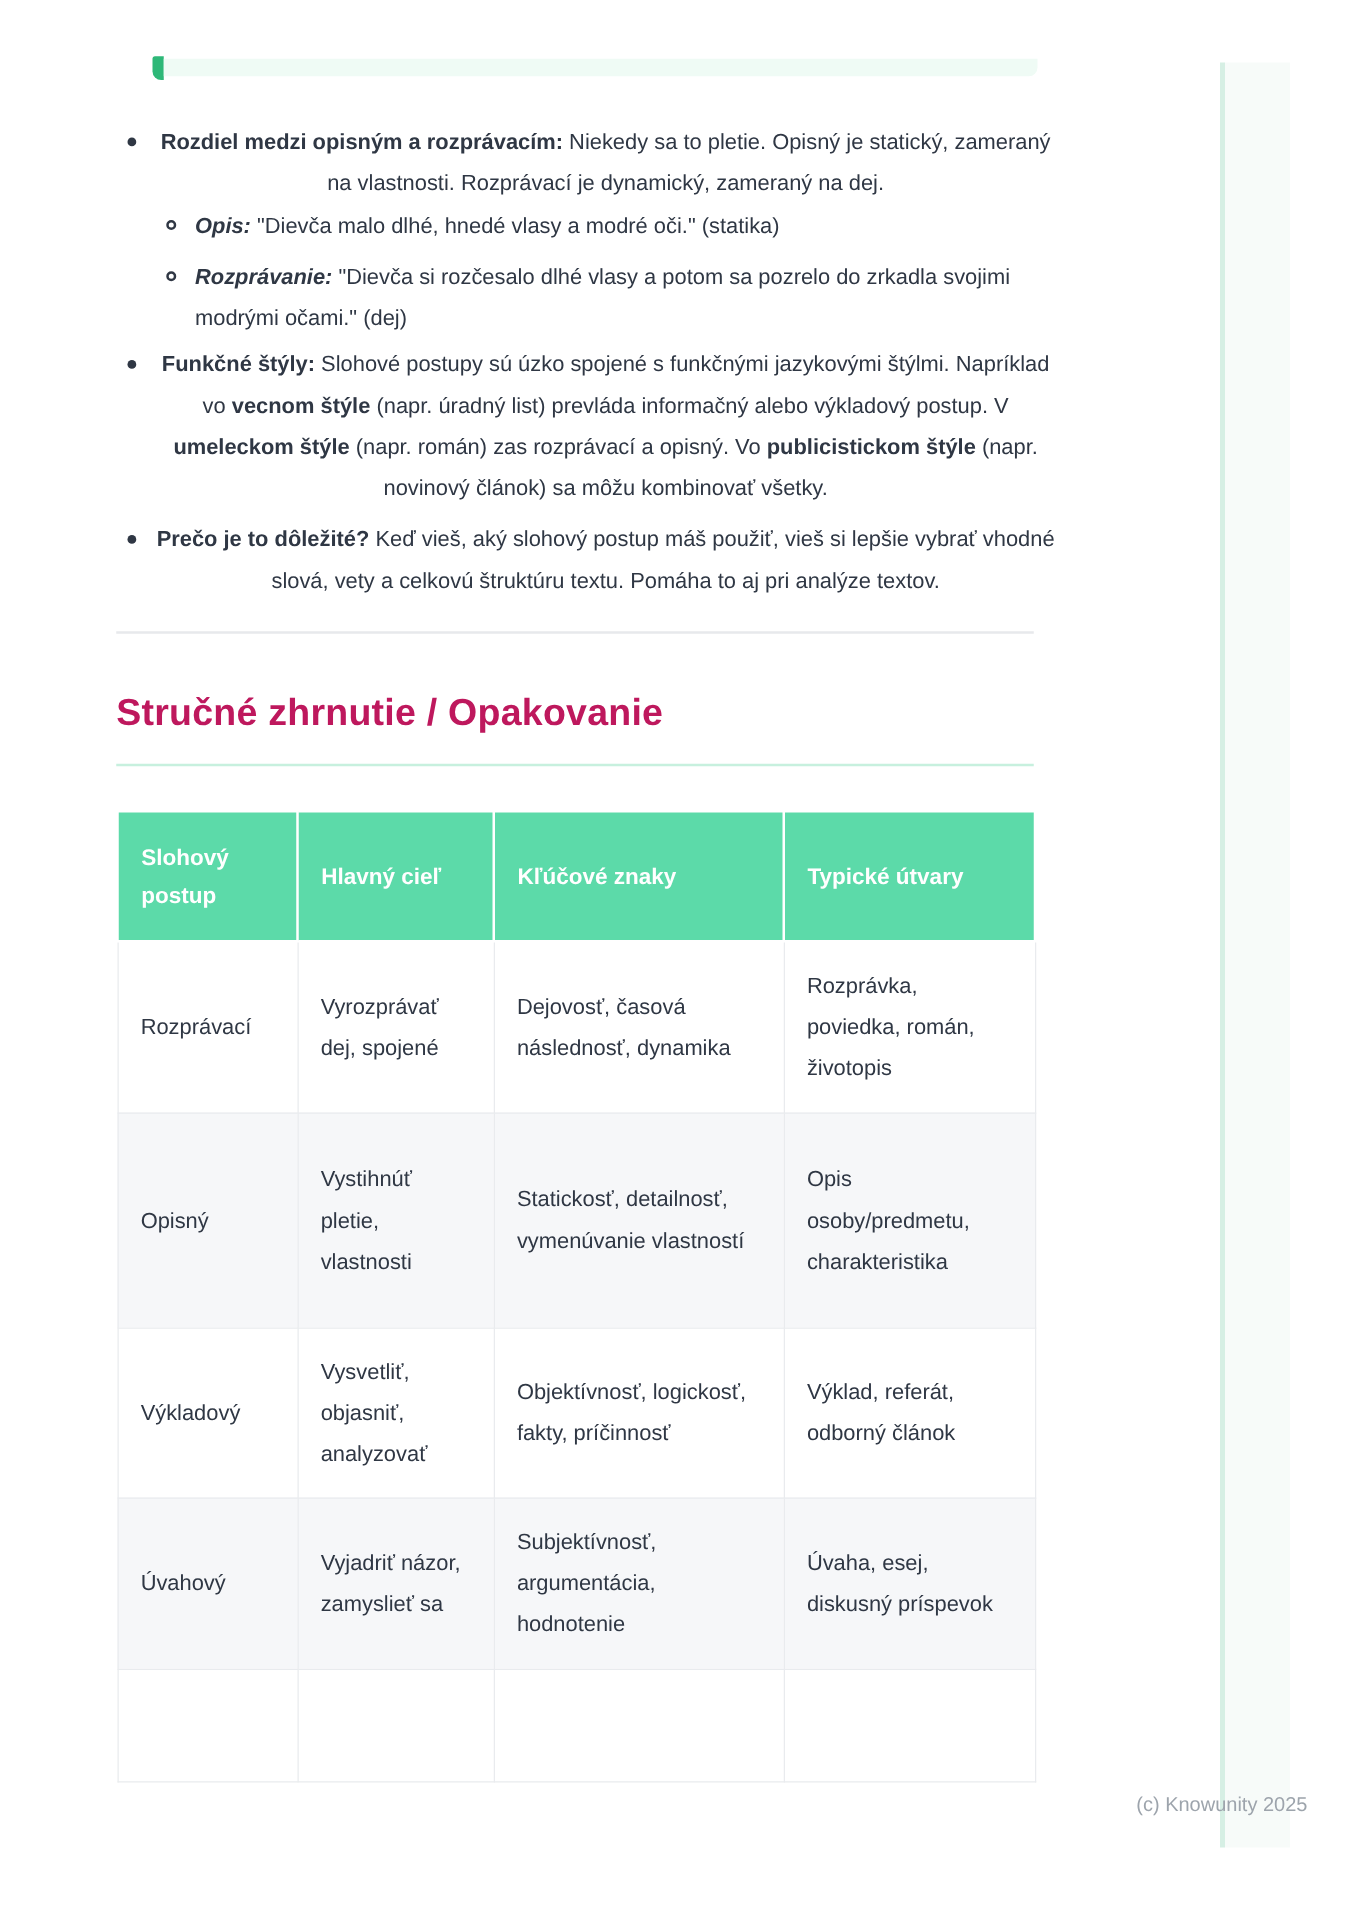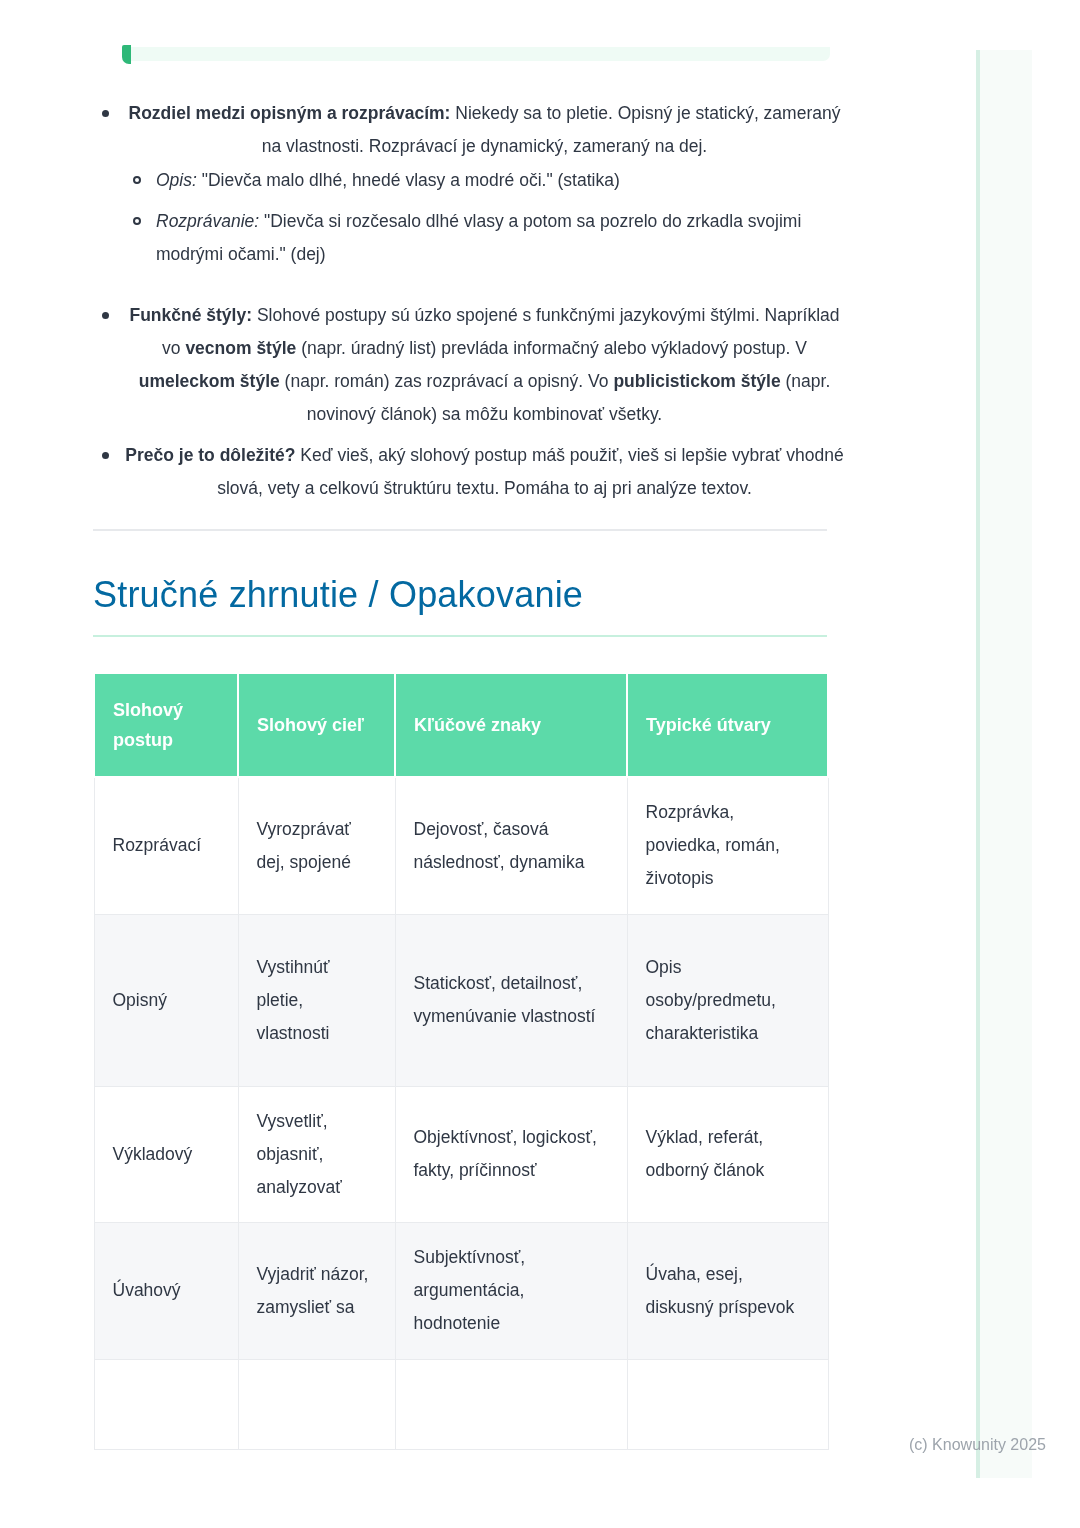--- a/index.html
+++ b/index.html
@@ -43,35 +43,35 @@
     width: 7px; height: 7px; border-radius: 50%; background: #2f3744;
   }
   .sub-bullet { position: relative; padding-left: 63px; font-size: 17.5px; line-height: 33px; }
   .sub-bullet p { margin: 0; }
   .ring {
     position: absolute; left: 40px; top: 12px;
     width: 8px; height: 8px; border-radius: 50%;
     border: 2px solid #2f3744; background: transparent; box-sizing: border-box;
   }
   .b { font-weight: 700; }
-  .i { font-style: italic; }
+  .i { font-style: italic; font-weight: bold; }
 
   .sub-bullet.first { margin-top: 1px; }
   .sub-bullet + .sub-bullet { margin-top: 8px; }
-  .bullet.second { margin-top: 28px; }
+  .bullet.second { margin-top: 4px; }
   .bullet.third { margin-top: 8px; }
 
   .divider-gray {
     margin-top: 24px; width: 734px; height: 0;
     border-top: 2px solid #e7e9ec;
   }
   h1.section-heading {
     margin: 44px 0 0 0;
-    font-size: 36px; line-height: 40px; font-weight: 400;
-    color: #0369a1; letter-spacing: 0.2px;
+    font-size: 30px; line-height: 40px; font-weight: 700;
+    color: #be185d; letter-spacing: 0.2px;
   }
   .divider-green {
     margin-top: 20px; width: 734px; height: 0;
     border-top: 2px solid #c7f0de;
   }
 
   table.summary {
     margin-top: 35px;
     border-collapse: collapse;
     table-layout: fixed;
@@ -154,21 +154,21 @@
     <table class="summary">
       <colgroup>
           <col class="c1">
           <col class="c2">
           <col class="c3">
           <col class="c4">
         </colgroup>
       <thead>
         <tr>
           <th>Slohový postup</th>
-          <th>Slohový cieľ</th>
+          <th>Hlavný cieľ</th>
           <th>Kľúčové znaky</th>
           <th>Typické útvary</th>
         </tr>
       </thead>
       <tbody>
         <tr class="h-row1">
           <td>Rozprávací</td>
           <td>Vyrozprávať dej, spojené</td>
           <td>Dejovosť, časová následnosť, dynamika</td>
           <td>Rozprávka, poviedka, román, životopis</td>

